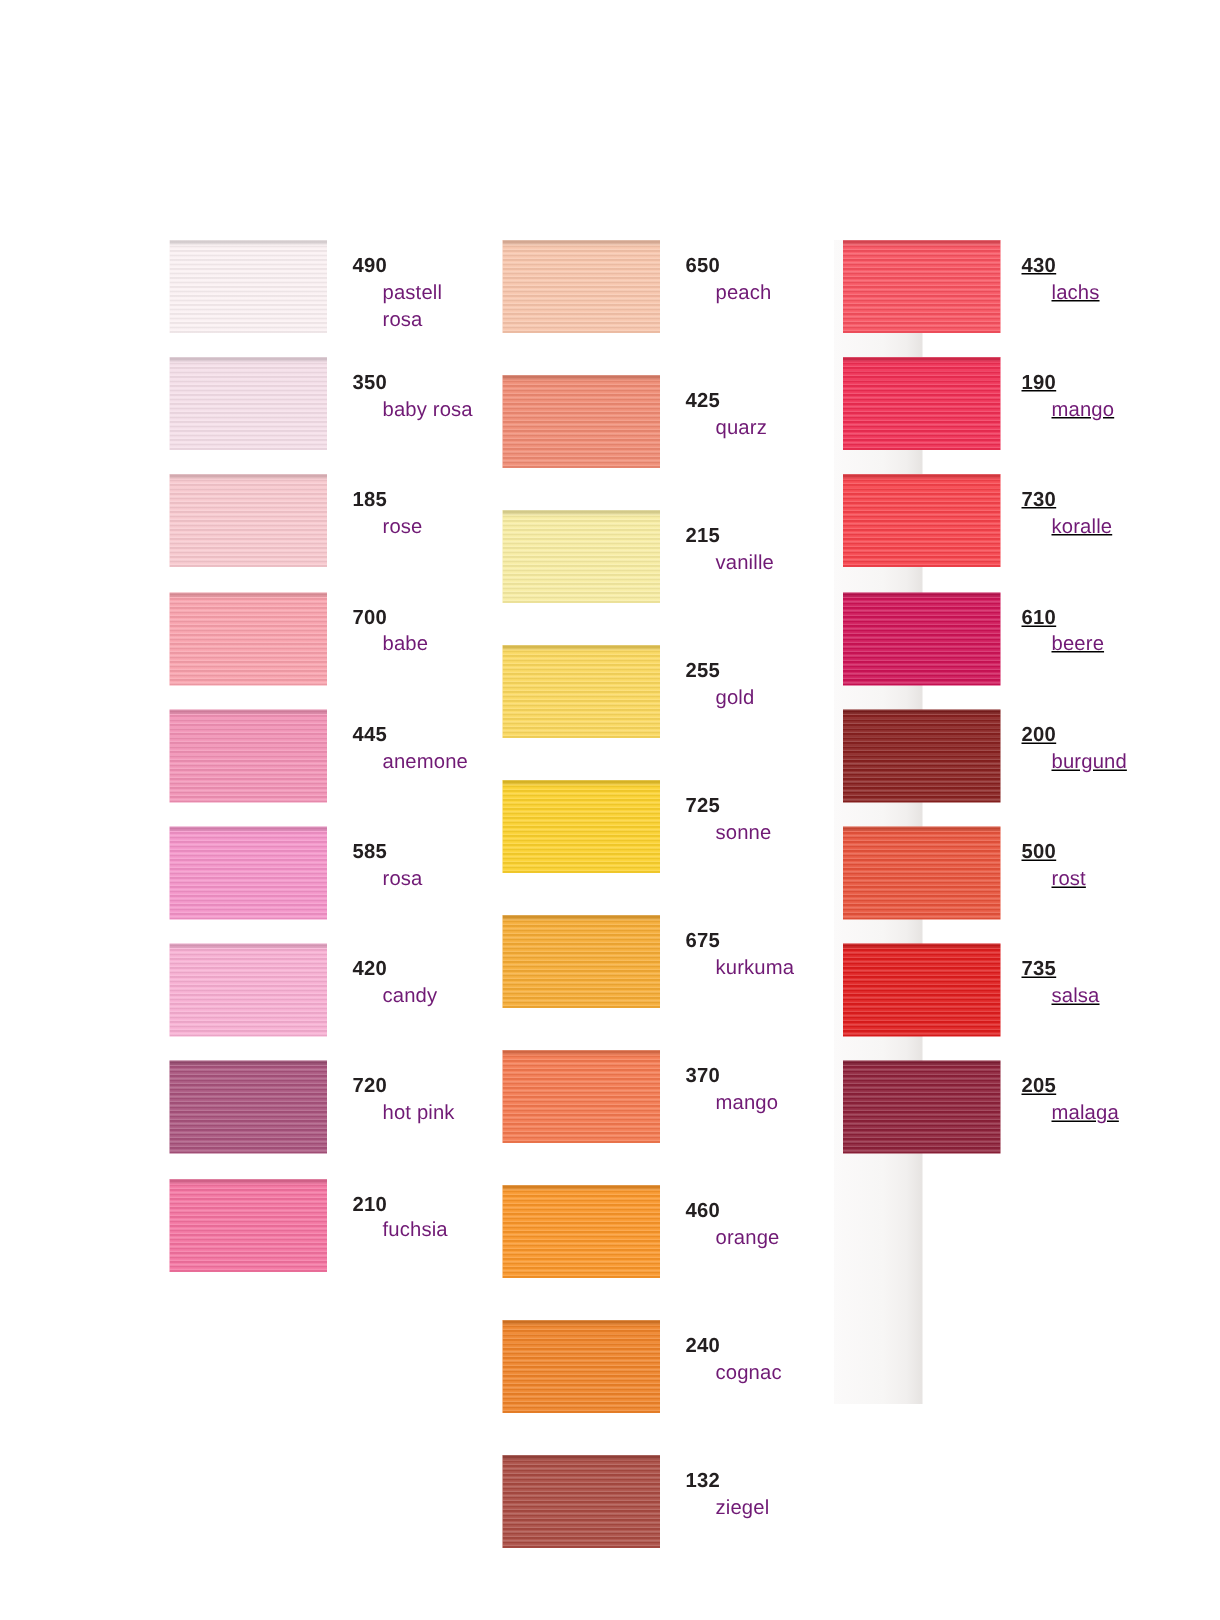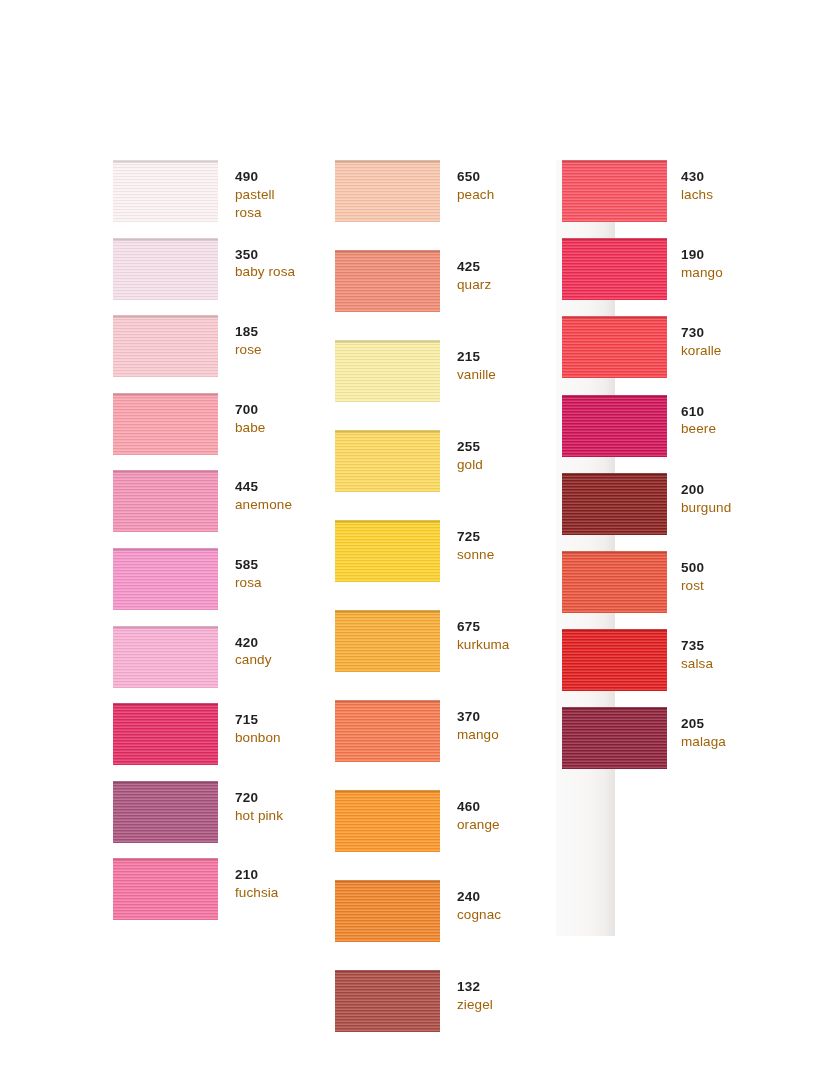--- a/index.html
+++ b/index.html
@@ -107,34 +107,35 @@
     background: rgba(0,0,0,0.10);
     z-index: 2;
     pointer-events: none;
   }
 
   .swatch-label {
     padding-left: 17px;
     padding-top: 8px;
     line-height: 1.32;
   }
-  .col-2 .swatch-label { padding-left: 14px; }
+  .col-2 .swatch-label { padding-left: 14px; text-decoration: underline; }
 
   .swatch-code {
     font-size: 13.5px;
     font-weight: bold;
     color: #231f20;
     letter-spacing: 0.2px;
   }
   .swatch-name {
     font-size: 13.5px;
     font-weight: normal;
-    color: #a16207;
+    color: #701a75;
     letter-spacing: 0.1px;
     white-space: pre-line;
+    margin-left: 20px;
   }
 </style>
 </head>
 <body style="background: rgb(255, 255, 255);">
 
 <div id="colour-card">
 
   <div class="paper-strip"></div>
   <div class="paper-fold"></div>
 
@@ -185,27 +186,20 @@
         </div>
       </div>
       <div class="swatch-row">
         <div class="swatch" style="background-color:#f8aed2;"></div>
         <div class="swatch-label">
           <div class="swatch-code">420</div>
           <div class="swatch-name">candy</div>
         </div>
       </div>
       <div class="swatch-row">
-        <div class="swatch" style="background-color:#e32b62;"></div>
-        <div class="swatch-label">
-          <div class="swatch-code">715</div>
-          <div class="swatch-name">bonbon</div>
-        </div>
-      </div>
-      <div class="swatch-row">
         <div class="swatch" style="background-color:#a8527c;"></div>
         <div class="swatch-label">
           <div class="swatch-code">720</div>
           <div class="swatch-name">hot pink</div>
         </div>
       </div>
       <div class="swatch-row">
         <div class="swatch" style="background-color:#f4719f;"></div>
         <div class="swatch-label">
           <div class="swatch-code">210</div>

